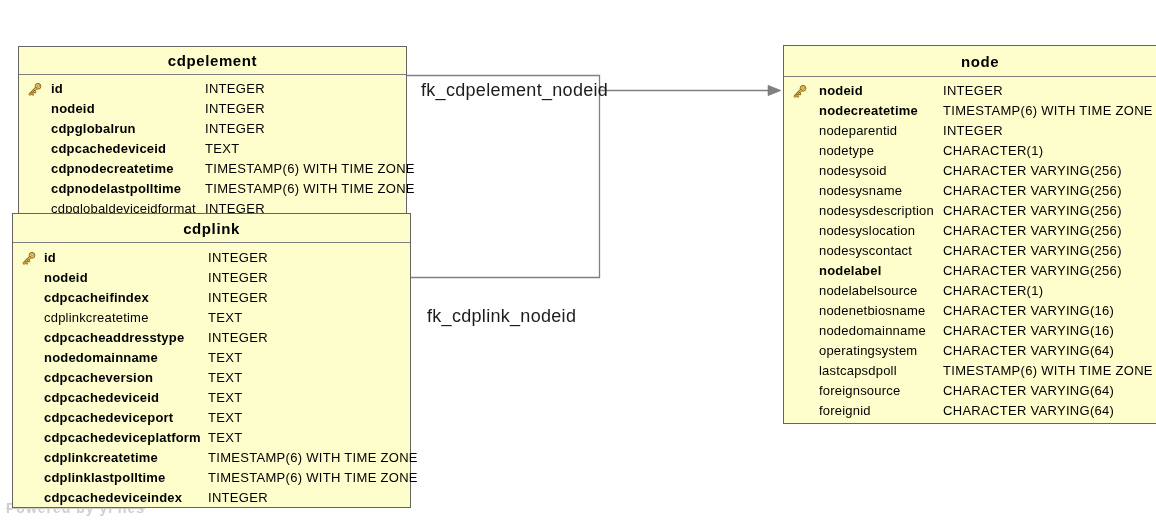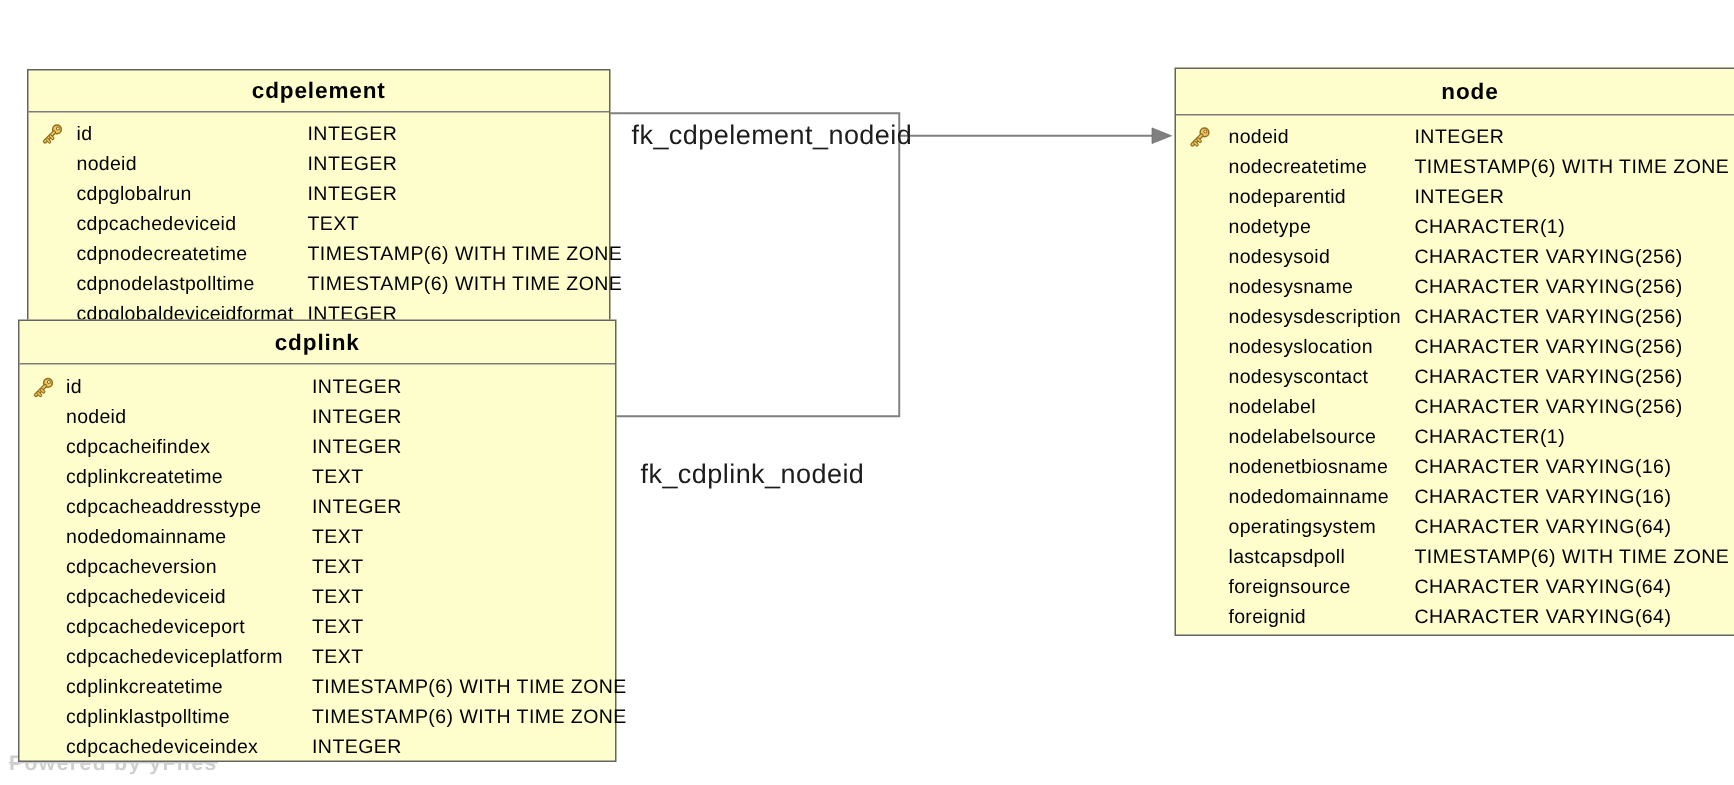--- a/index.html
+++ b/index.html
@@ -29,21 +29,21 @@
   }
   .trows { padding-top:var(--rpad); }
   .trow {
     display:grid; grid-template-columns:var(--keyw) var(--namew) 1fr;
     height:20px; line-height:20px; align-items:center;
     font-size:13px; color:#000; white-space:nowrap;
   }
   .cell.ckey { padding-left:8px; }
   .cell.ckey svg { display:block; margin-top:2px; }
   .cell.cname { letter-spacing:0.2px; }
-  .cell.cname.b { font-weight:normal; }
+  .cell.cname.b { font-weight:bold; }
   .cell.ctype { letter-spacing:0.3px; }
 </style>
 </head>
 <body>
 
 <div class="canvas">
 
   <div class="watermark">Powered by yFiles</div>
 
   <svg class="edges" width="1156" height="523" viewBox="0 0 1156 523">

